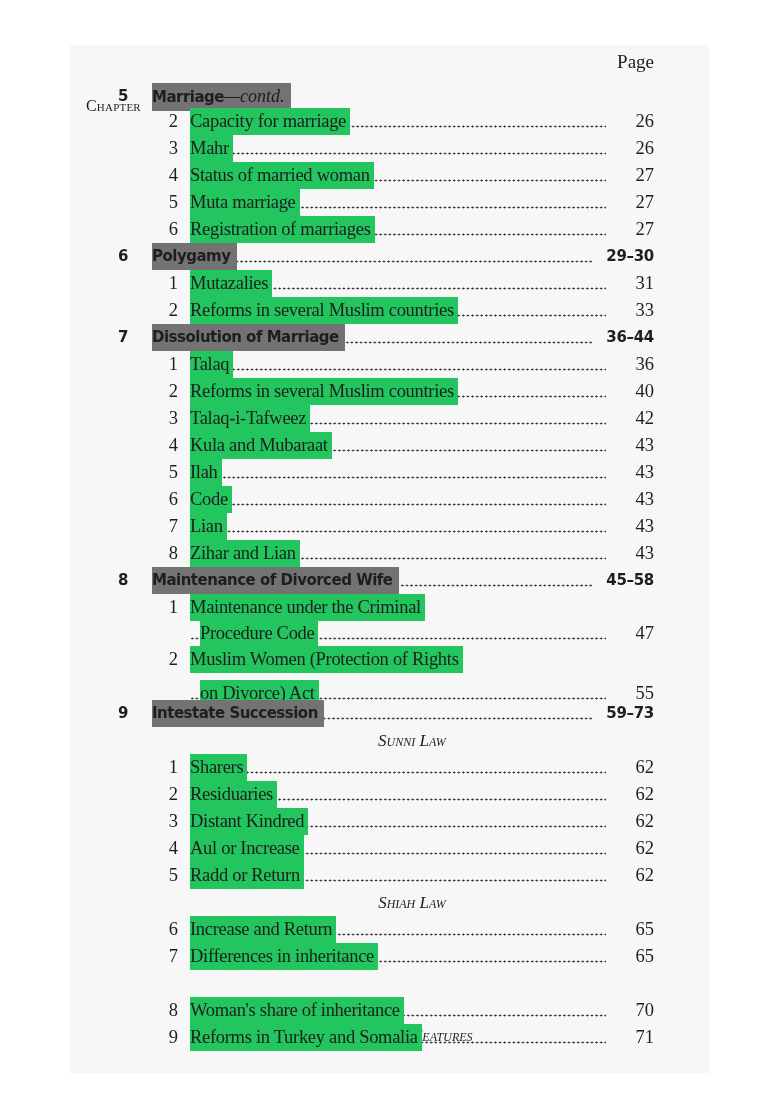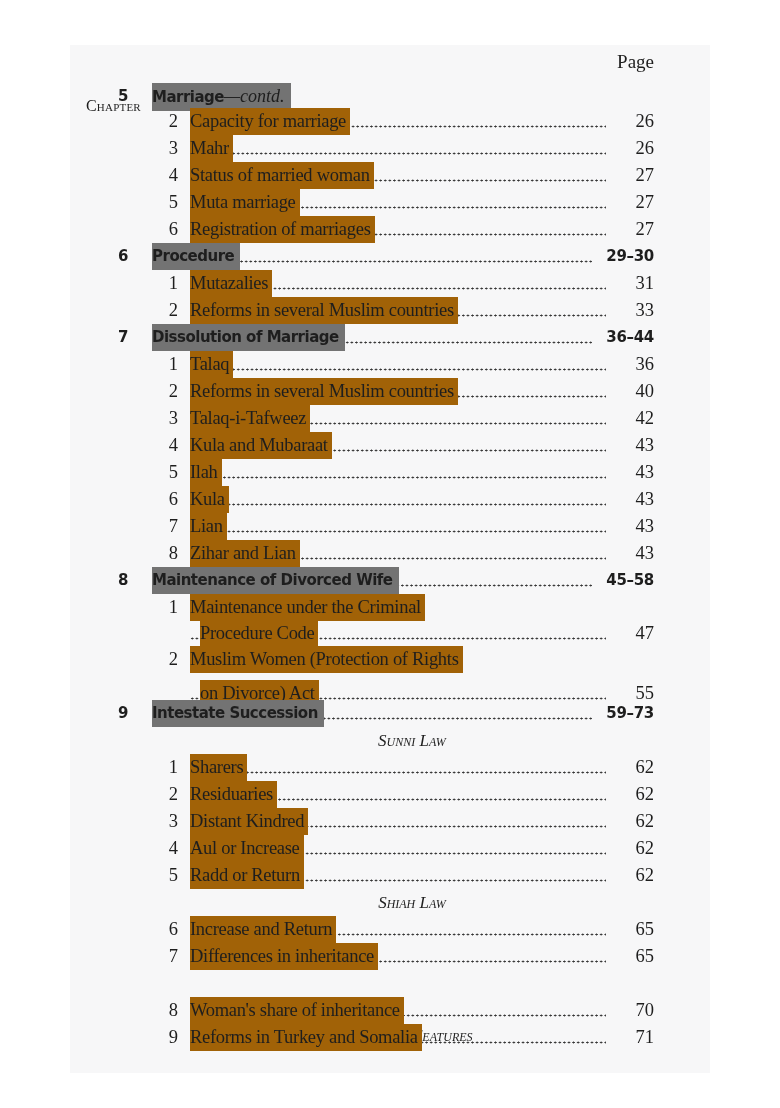--- a/index.html
+++ b/index.html
@@ -12,21 +12,21 @@
   }
   .hdr { position: absolute; top: 4px; left: 16px; right: 56px; height: 28px; }
   .hdr .chap { position: absolute; left: 0; top: 24px; font-size: 16px; font-variant: small-caps; letter-spacing: 0.2px; margin-top: 24px; }
   .hdr .pg { position: absolute; right: 0; top: 2px; font-size: 19px; }
 
   .row { position: absolute; left: 0; width: 640px; height: 27px; font-size: 18.5px; line-height: 27px; }
   .num-ch { position: absolute; left: 48px; width: 20px; font-family: "DejaVu Sans", sans-serif; font-weight: bold; font-size: 15px; }
   .num-sec { position: absolute; left: 88px; width: 20px; text-align: right; }
   .title-ch { position: absolute; left: 82px; font-family: "DejaVu Sans", sans-serif; font-weight: bold; font-size: 15px; letter-spacing: -0.5px; background: #737373; padding-right: 6px; z-index: 2; }
   .title-ch i { font-family: "Liberation Serif", serif; font-weight: normal; font-size: 18px; letter-spacing: 0; }
-  .title-sec { position: absolute; left: 120px; background: #a16207; padding-right: 4px; z-index: 2; letter-spacing: -0.3px; }
+  .title-sec { position: absolute; left: 120px; background: #22c55e; padding-right: 4px; z-index: 2; letter-spacing: -0.3px; }
   .title-sec.cont { left: 130px; }
   .dots { position: absolute; left: 120px; right: 104px; bottom: 7px; height: 3px;
     background-image: radial-gradient(circle, #333 0.9px, transparent 1.1px);
     background-size: 4.6px 3px; background-repeat: repeat-x; z-index: 1; }
   .dots.ch { right: 118px; left: 82px; }
   .pnum { position: absolute; right: 56px; text-align: right; }
   .pnum.ch { font-family: "DejaVu Sans", sans-serif; font-weight: bold; font-size: 15px; letter-spacing: -0.3px; }
   .subhead { position: absolute; left: 0; width: 640px; text-align: center; font-variant: small-caps; font-size: 17px; line-height: 27px; font-style: italic; }
   .subhead span { position: relative; left: 22px; }
 </style>
@@ -68,21 +68,21 @@
         <span class="pnum">27</span>
       </div>
       <div class="row" style="top: 171px;">
         <span class="num-sec">6</span>
         <span class="title-sec">Registration of marriages</span>
         <span class="dots"></span>
         <span class="pnum">27</span>
       </div>
       <div class="row" style="top: 198px;">
         <span class="num-ch">6</span>
-        <span class="title-ch"><span>Procedure</span></span>
+        <span class="title-ch"><span>Polygamy</span></span>
         <span class="dots ch"></span>
         <span class="pnum ch">29–30</span>
       </div>
       <div class="row" style="top: 225px;">
         <span class="num-sec">1</span>
         <span class="title-sec">Mutazalies</span>
         <span class="dots"></span>
         <span class="pnum">31</span>
       </div>
       <div class="row" style="top: 252px;">
@@ -122,21 +122,21 @@
         <span class="pnum">43</span>
       </div>
       <div class="row" style="top: 414px;">
         <span class="num-sec">5</span>
         <span class="title-sec">Ilah</span>
         <span class="dots"></span>
         <span class="pnum">43</span>
       </div>
       <div class="row" style="top: 441px;">
         <span class="num-sec">6</span>
-        <span class="title-sec">Kula</span>
+        <span class="title-sec">Code</span>
         <span class="dots"></span>
         <span class="pnum">43</span>
       </div>
       <div class="row" style="top: 468px;">
         <span class="num-sec">7</span>
         <span class="title-sec">Lian</span>
         <span class="dots"></span>
         <span class="pnum">43</span>
       </div>
       <div class="row" style="top: 495px;">

